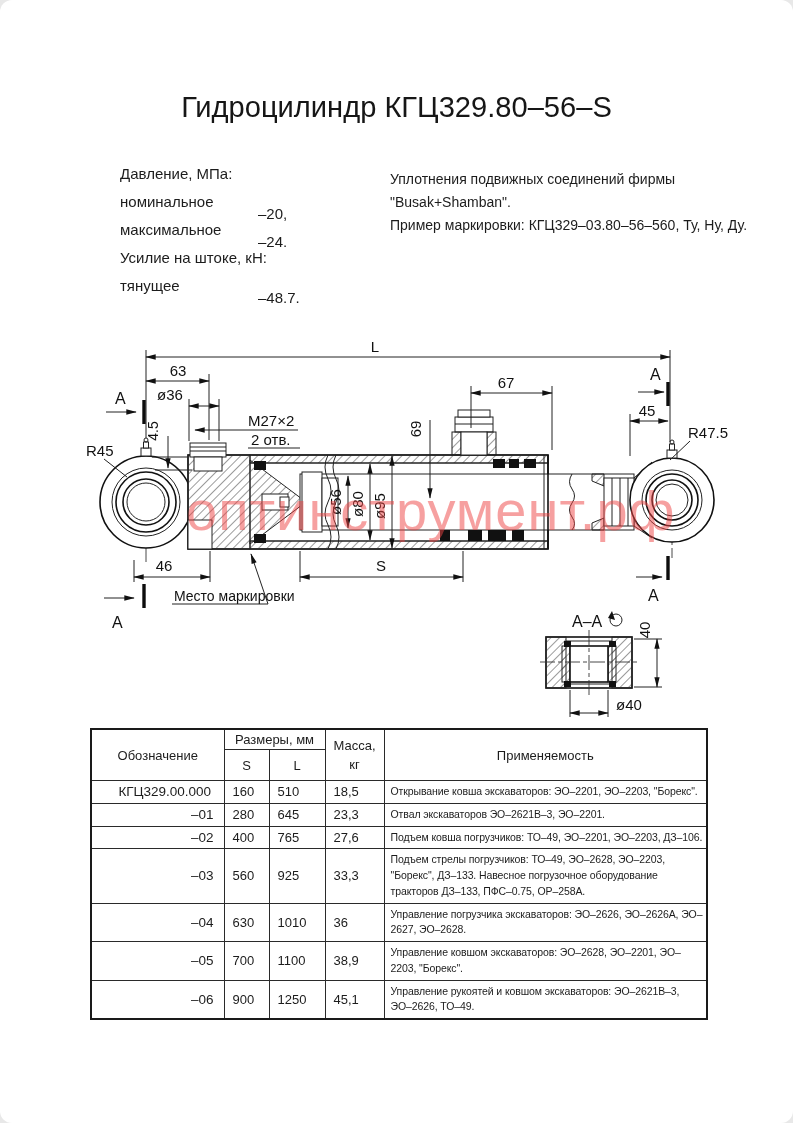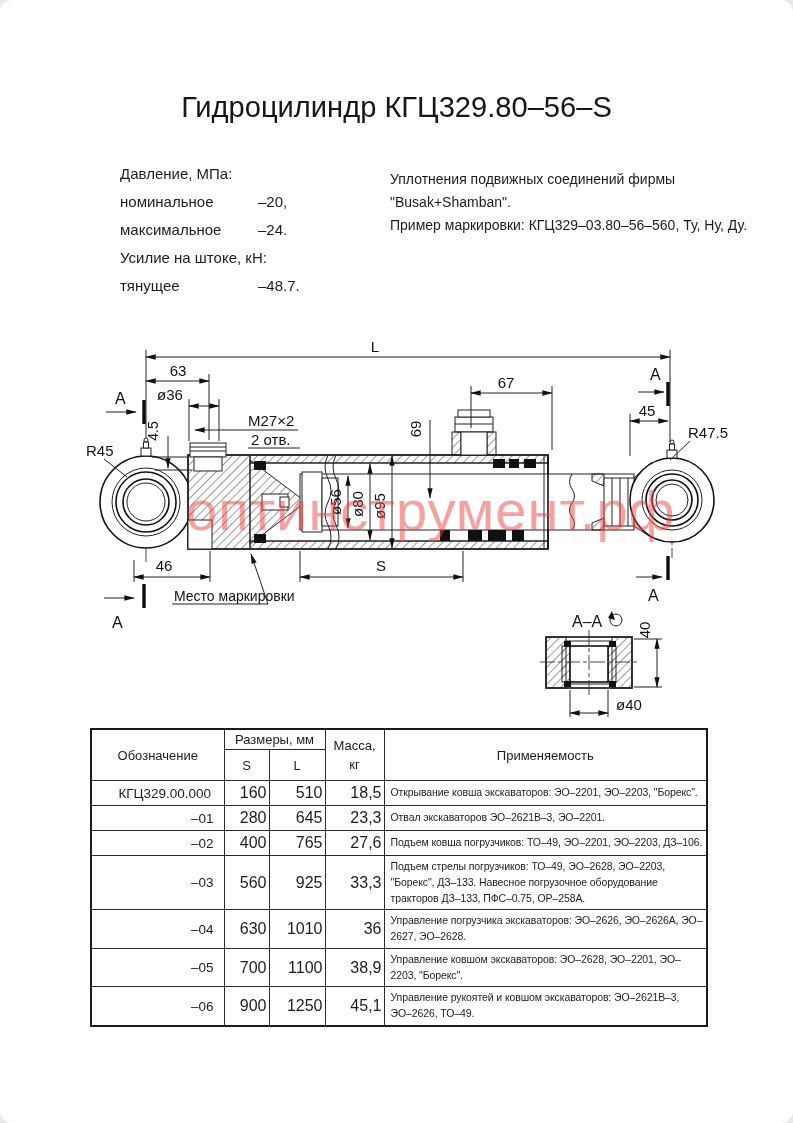--- a/index.html
+++ b/index.html
@@ -3,21 +3,21 @@
 <meta charset="utf-8">
 <style>
   html,body{margin:0;padding:0;background:#e8e8e8;}
   .page{position:relative;width:793px;height:1123px;background:#ffffff;margin:0 auto;
         font-family:"Liberation Sans",sans-serif;color:#1c1c1c;overflow:hidden;border-radius:12px;}
   .title{position:absolute;left:0;right:0;top:90px;text-align:center;font-size:30px;
          letter-spacing:0;color:#161616;transform:scaleX(.97);}
   
   .specs{position:absolute;left:120px;top:160px;width:260px;font-size:15px;}
   .spec-line{position:relative;height:28px;line-height:28px;white-space:nowrap;}
-  .spec-line .val{position:absolute;left:138px;top:0;}
+  .spec-line .val{position:absolute;left:138px;top:12px;}
   
   .notes{position:absolute;left:390px;top:168px;width:370px;font-size:14px;}
   .note-line{height:23px;line-height:23px;white-space:nowrap;}
   
   .watermark{position:absolute;left:186px;top:478px;font-size:56px;letter-spacing:1px;
              color:#ef4444;opacity:.5;z-index:6;pointer-events:none;white-space:nowrap;}
   
   .draw{position:absolute;left:0;top:330px;width:793px;height:400px;}
   .thin{stroke:#222;stroke-width:1;fill:none;}
   .out{stroke:#111;stroke-width:1.6;fill:none;}
@@ -30,21 +30,21 @@
   .sec{stroke:#0d0d0d;stroke-width:3.4;fill:none;}
   text.dt{font:15px "Liberation Sans",sans-serif;fill:#111;}
   text.sm{font:14px "Liberation Sans",sans-serif;fill:#111;}
   text.sl{font:16px "Liberation Sans",sans-serif;fill:#111;}
   
   .spec-table{position:absolute;left:90px;top:728px;width:616px;border-collapse:collapse;
               table-layout:fixed;}
   .spec-table th,.spec-table td{border:1px solid #2a2a2a;font-weight:normal;overflow:hidden;}
   .spec-table{border:2px solid #1a1a1a;}
   .spec-table th{font-size:13px;text-align:center;padding:2px 2px;}
-  .num{font-size:16px;text-align:right;padding:3px 2px;}
+  .num{font-size:13px;text-align:left;padding:3px 8px;}
   .des{font-size:13.5px;text-align:right;padding:3px 10px 3px 4px;}
   .des.first{text-align:center;padding-left:24px;}
   .app{font-size:10.5px;text-align:left;padding:3px 3px 3px 6px;line-height:1.5;
        letter-spacing:-.1px;}
   .mass-hd div{line-height:1.5;}
 </style>
 </head>
 <body>
 
 <div class="page">

